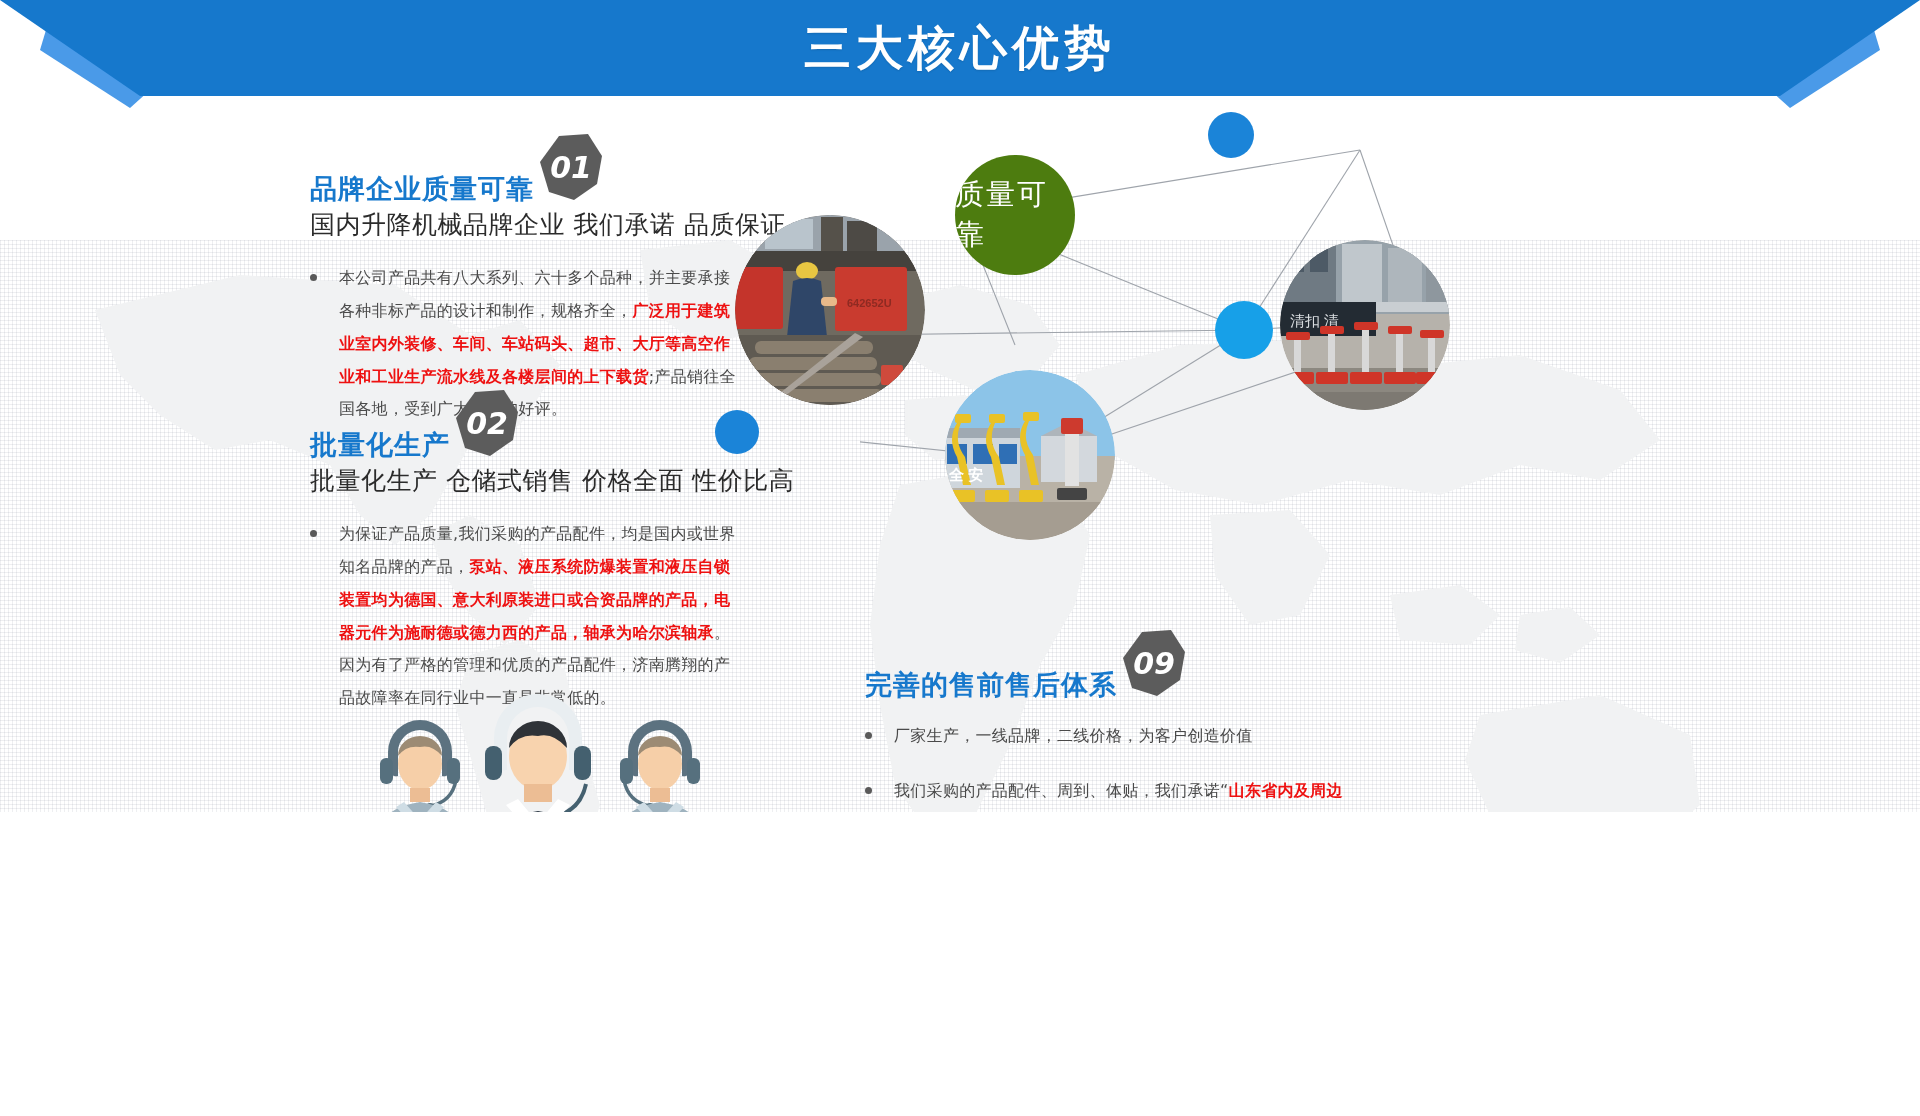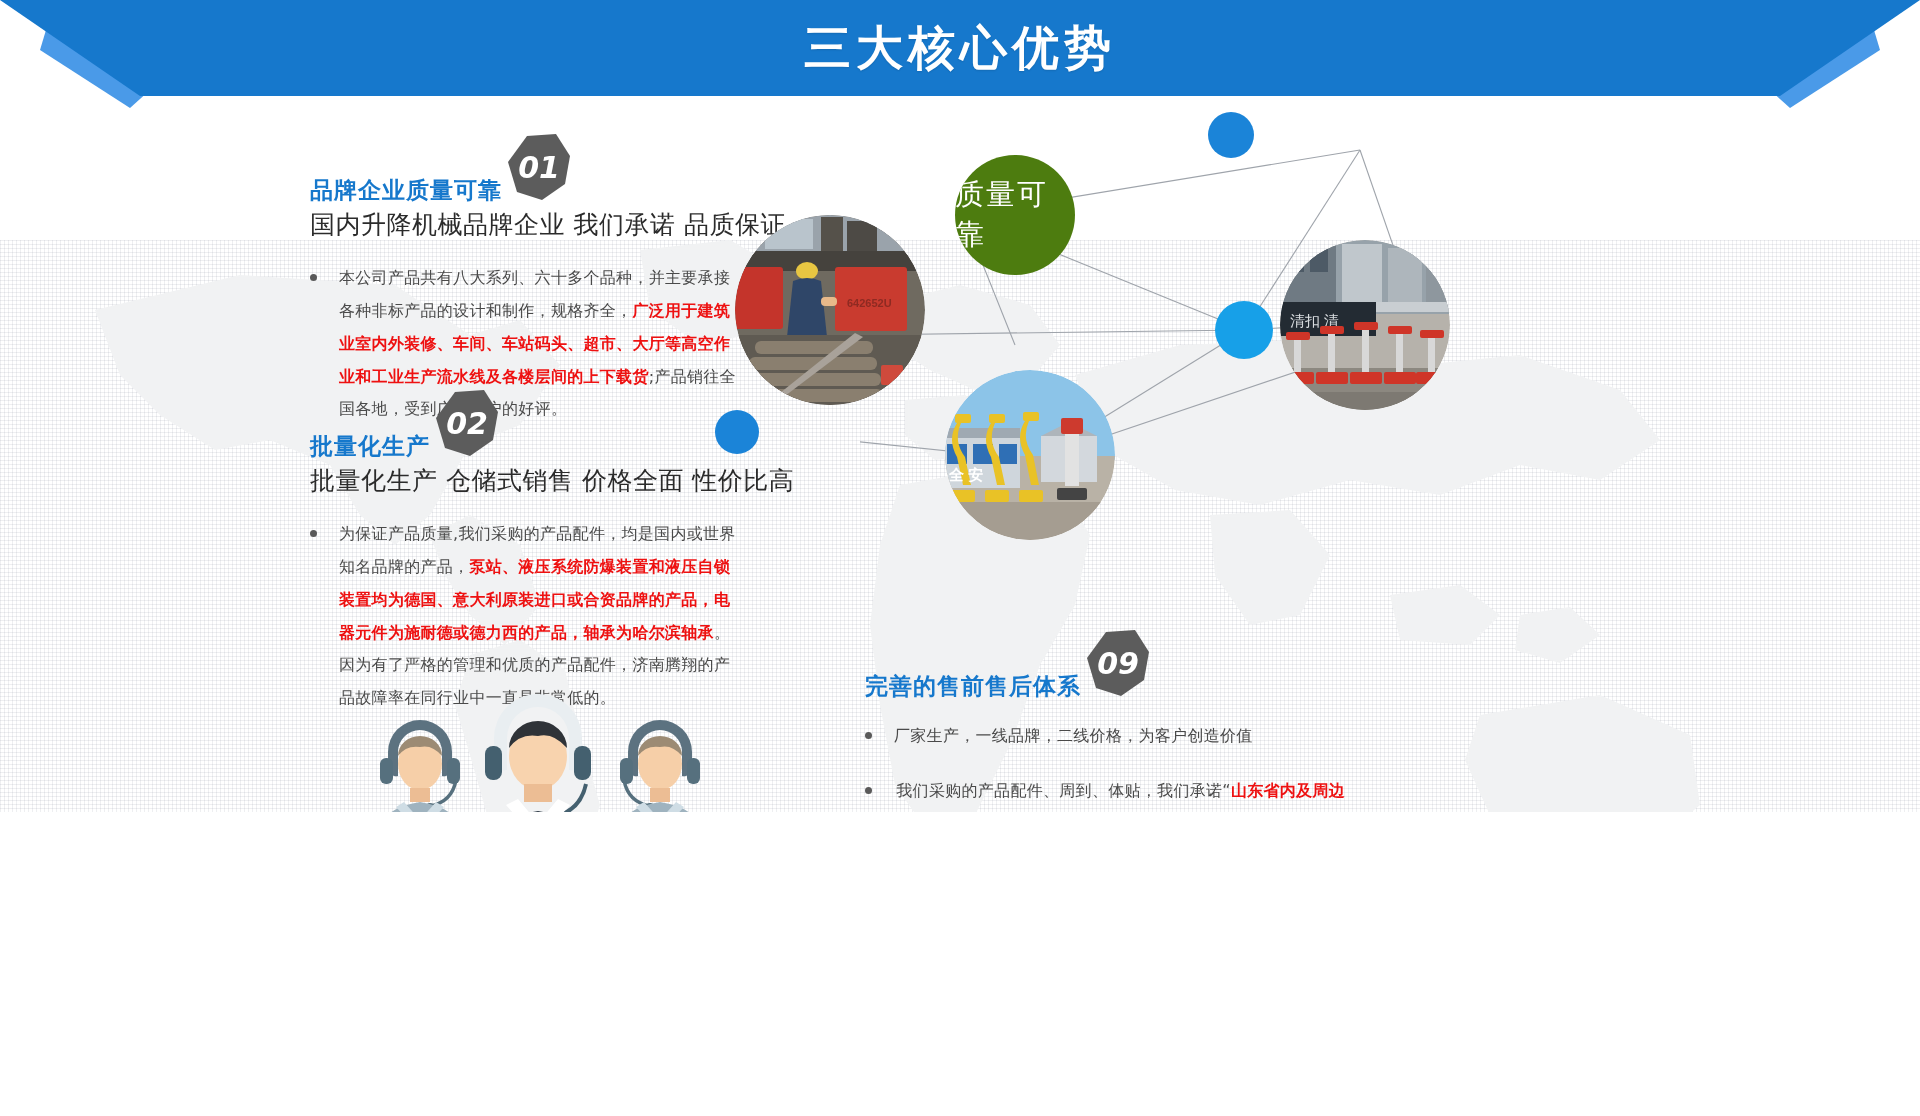--- a/index.html
+++ b/index.html
@@ -31,21 +31,21 @@
     display:flex;align-items:center;justify-content:center;
     color:#fff;font-size:47px;font-weight:bold;letter-spacing:5px;
     text-shadow:0 1px 2px rgba(0,0,0,.12);
     font-family:"DejaVu Sans","Liberation Sans",sans-serif;
   }
 
   
   .feature{position:absolute;}
   .feat-head{position:relative;display:flex;align-items:flex-end;}
   .feat-title{
-    font-size:23px;font-weight:bold;color:#1678cc;letter-spacing:1px;
+    font-size:27px;font-weight:bold;color:#1678cc;letter-spacing:1px;
     line-height:1;white-space:nowrap;position:relative;z-index:3;
     font-family:"DejaVu Sans","Liberation Sans",sans-serif;
   }
   .badge{
     position:relative;width:62px;height:66px;margin-left:6px;margin-bottom:2px;
     z-index:2;flex:none;
   }
   .badge svg{position:absolute;left:0;top:0;}
   .badge span{
     position:absolute;left:0;top:0;width:62px;height:66px;
@@ -176,21 +176,21 @@
   <div class="feature" style="left:865px;top:630px;width:480px;">
     <div class="feat-head">
       <div class="feat-title">完善的售前售后体系</div>
       <div class="badge">
         <svg width="62" height="66" viewBox="0 0 62 66">
           <polygon points="19,2 48,0 62,22 57,50 34,66 9,58 0,28" fill="#5c5c5c"></polygon>
         </svg>
         <span>09</span>
       </div>
     </div>
-    <div class="bullets" style="text-align:right;">
+    <div class="bullets" style="">
       <div class="bullet" style="margin-bottom:22px;">
         <div class="dot"></div>
         <div class="btext"><span>厂家生产，一线品牌，二线价格，为客户创造价值</span></div>
       </div>
       <div class="bullet">
         <div class="dot"></div>
         <div class="btext"><span>我们采购的产品配件、周到、体贴，我们承诺“</span><span class="hl">山东省内及周边省市24小时、其他地区48小时到达客户现场</span><span>”</span></div>
       </div>
     </div>
   </div>

